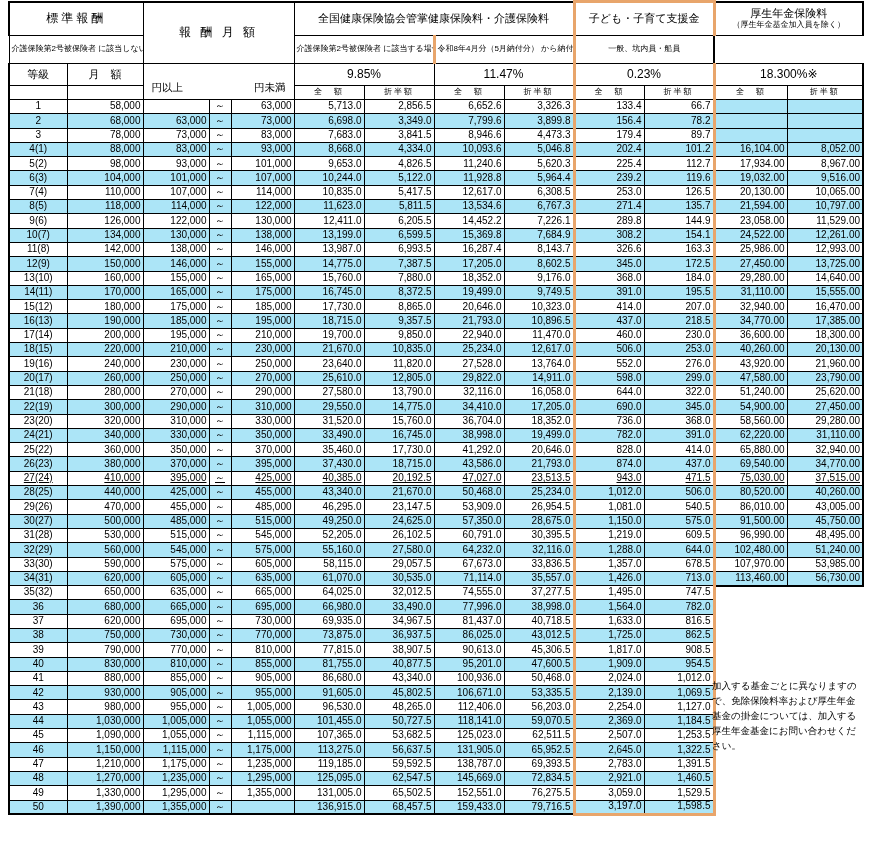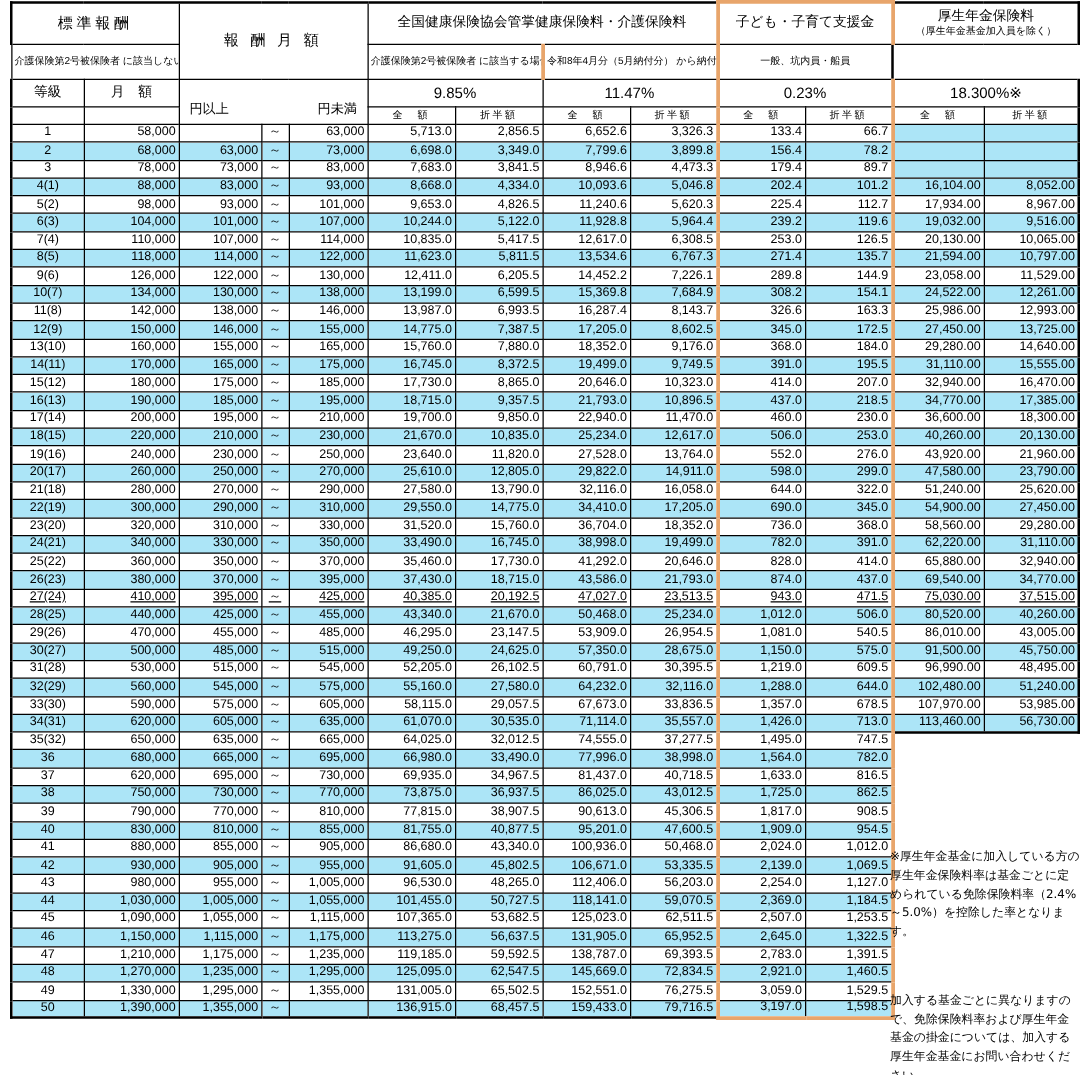--- a/index.html
+++ b/index.html
@@ -881,17 +881,16 @@
           <td class="num thick-b">79,716.5</td>
           <td class="num ora-l ora-b">3,197.0</td>
           <td class="num ora-r ora-b">1,598.5</td>
           <td style="border: none; background: rgb(255, 255, 255);"></td>
           <td style="border: none; background: rgb(255, 255, 255);"></td>
         </tr>
       </tbody>
   </table>
 
   <div id="note">
-    <p>※厚生年金基金に加入している方の厚生年金保険料率は基金ごとに定められている免除保険料率（2.4%～5.0%）を控除した率となります。</p>
     <p>加入する基金ごとに異なりますので、免除保険料率および厚生年金基金の掛金については、加入する厚生年金基金にお問い合わせください。</p>
   </div>
 
 </div>
 
 </body></html>

